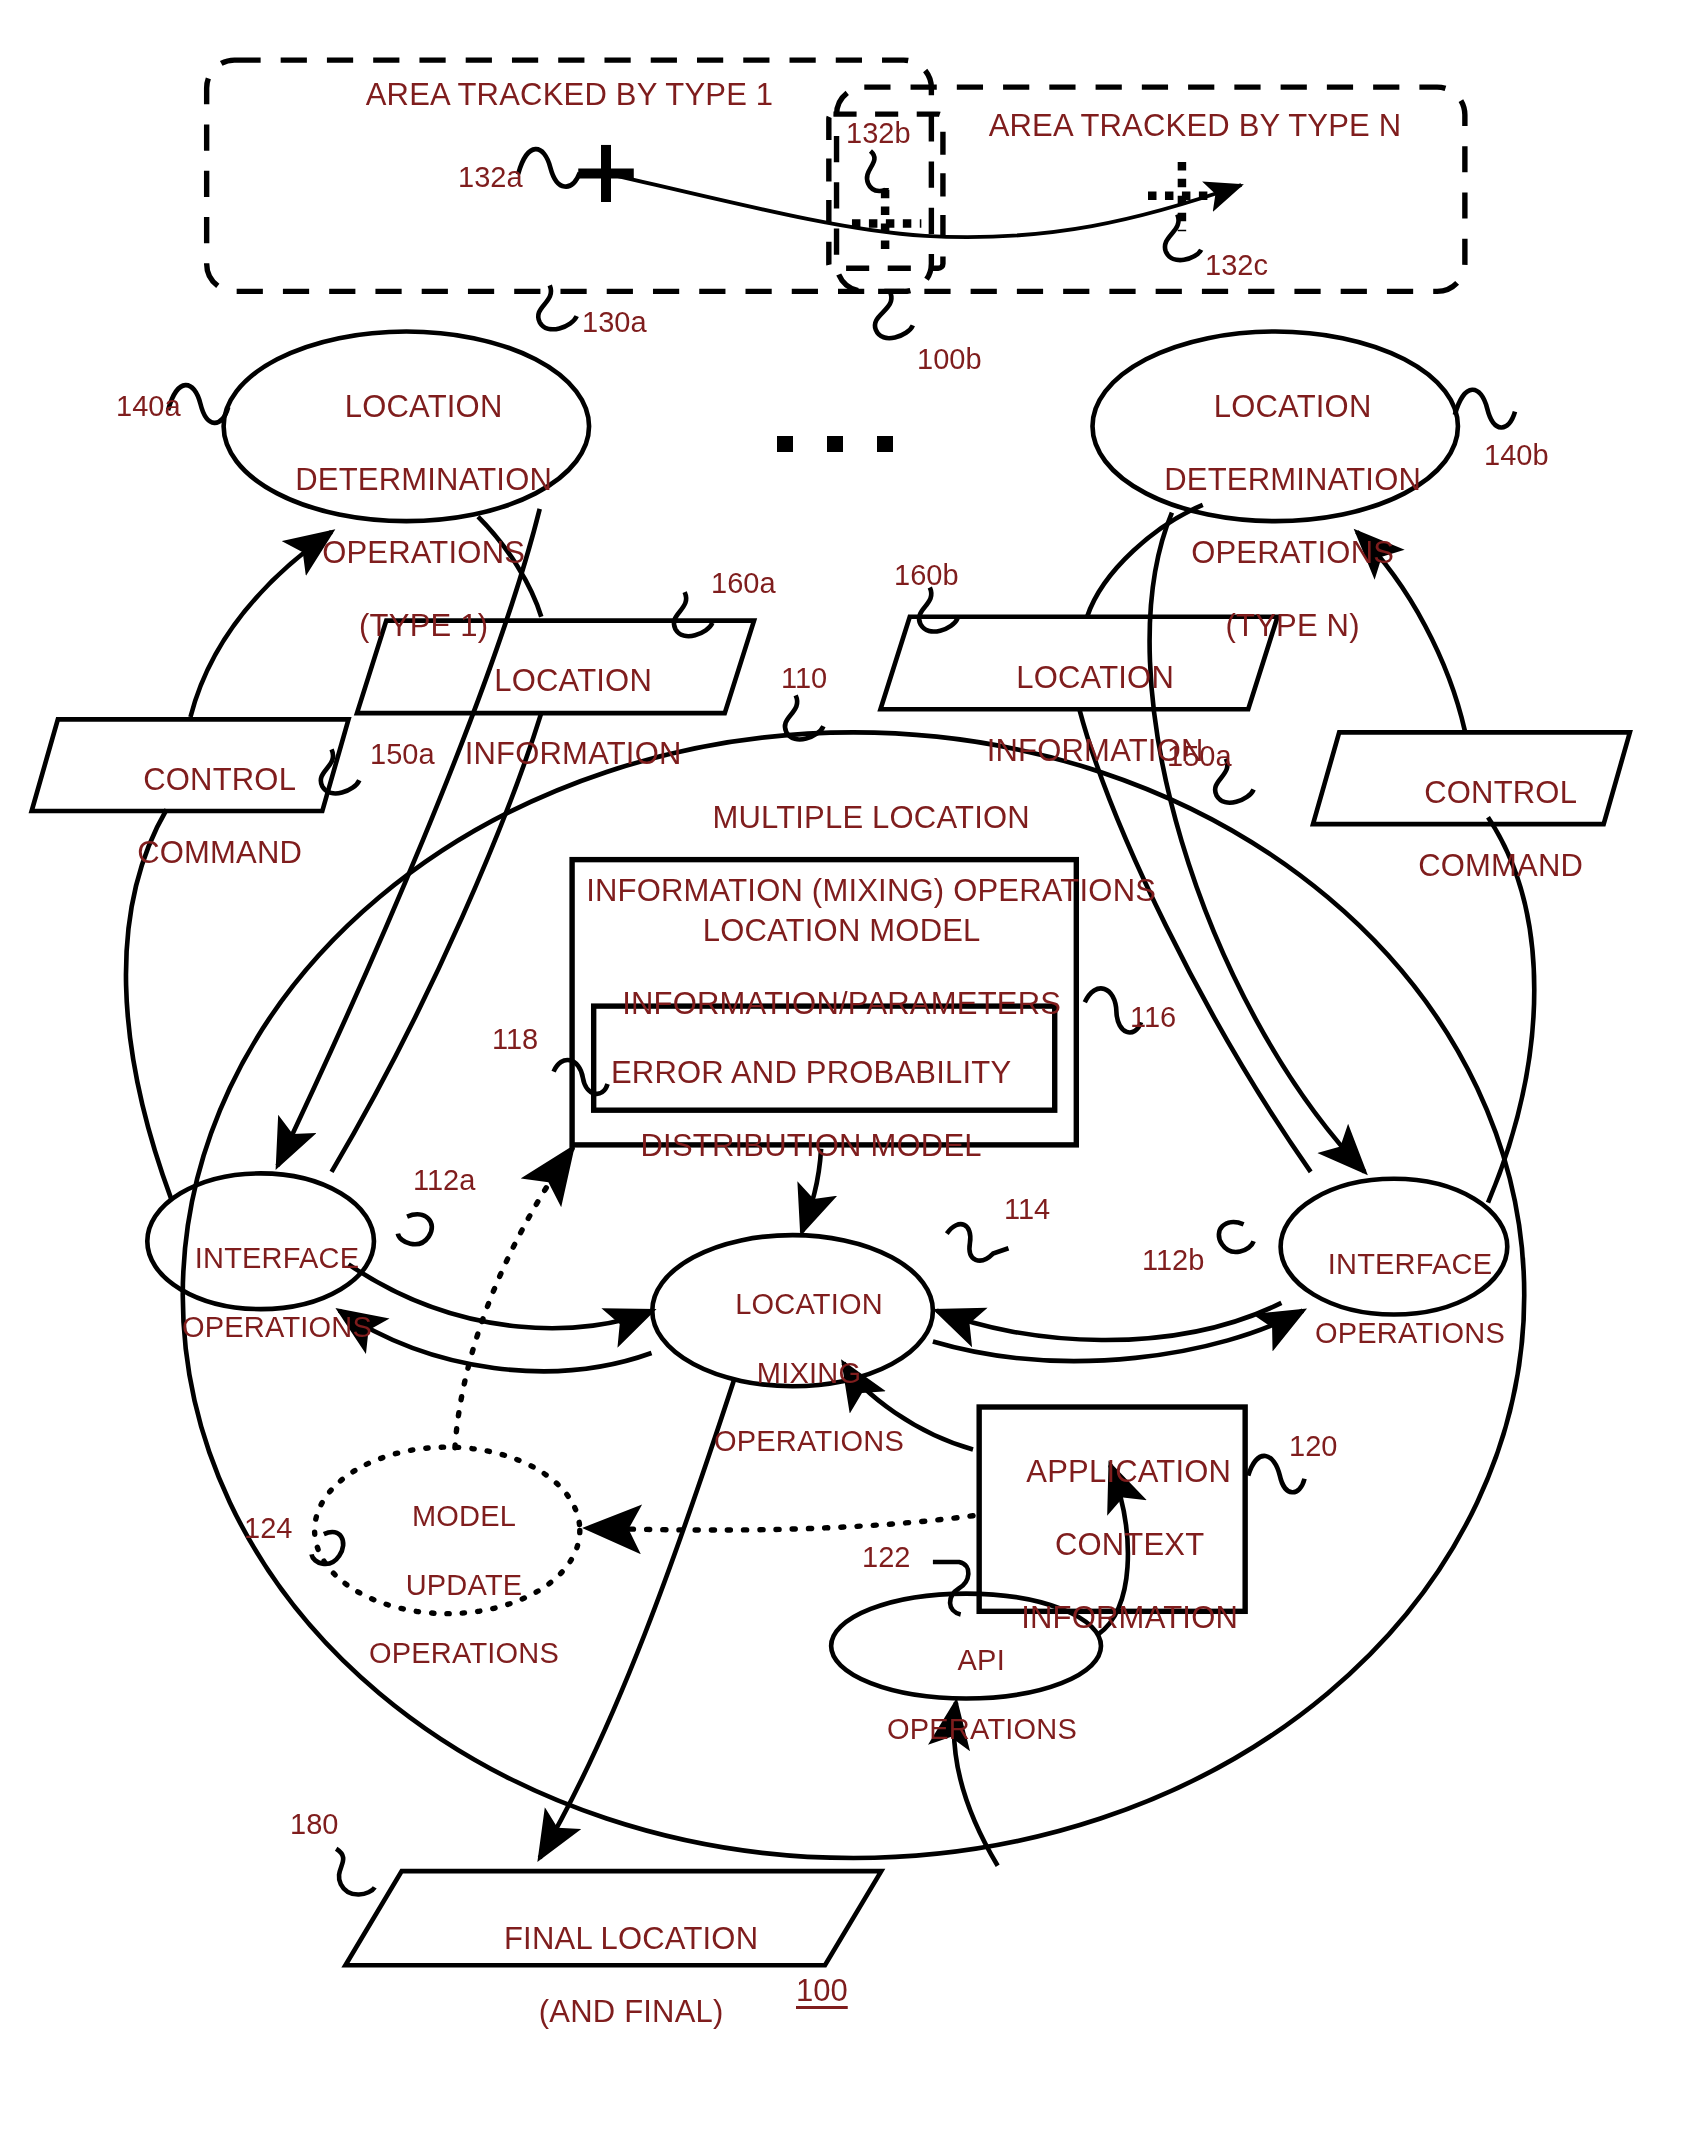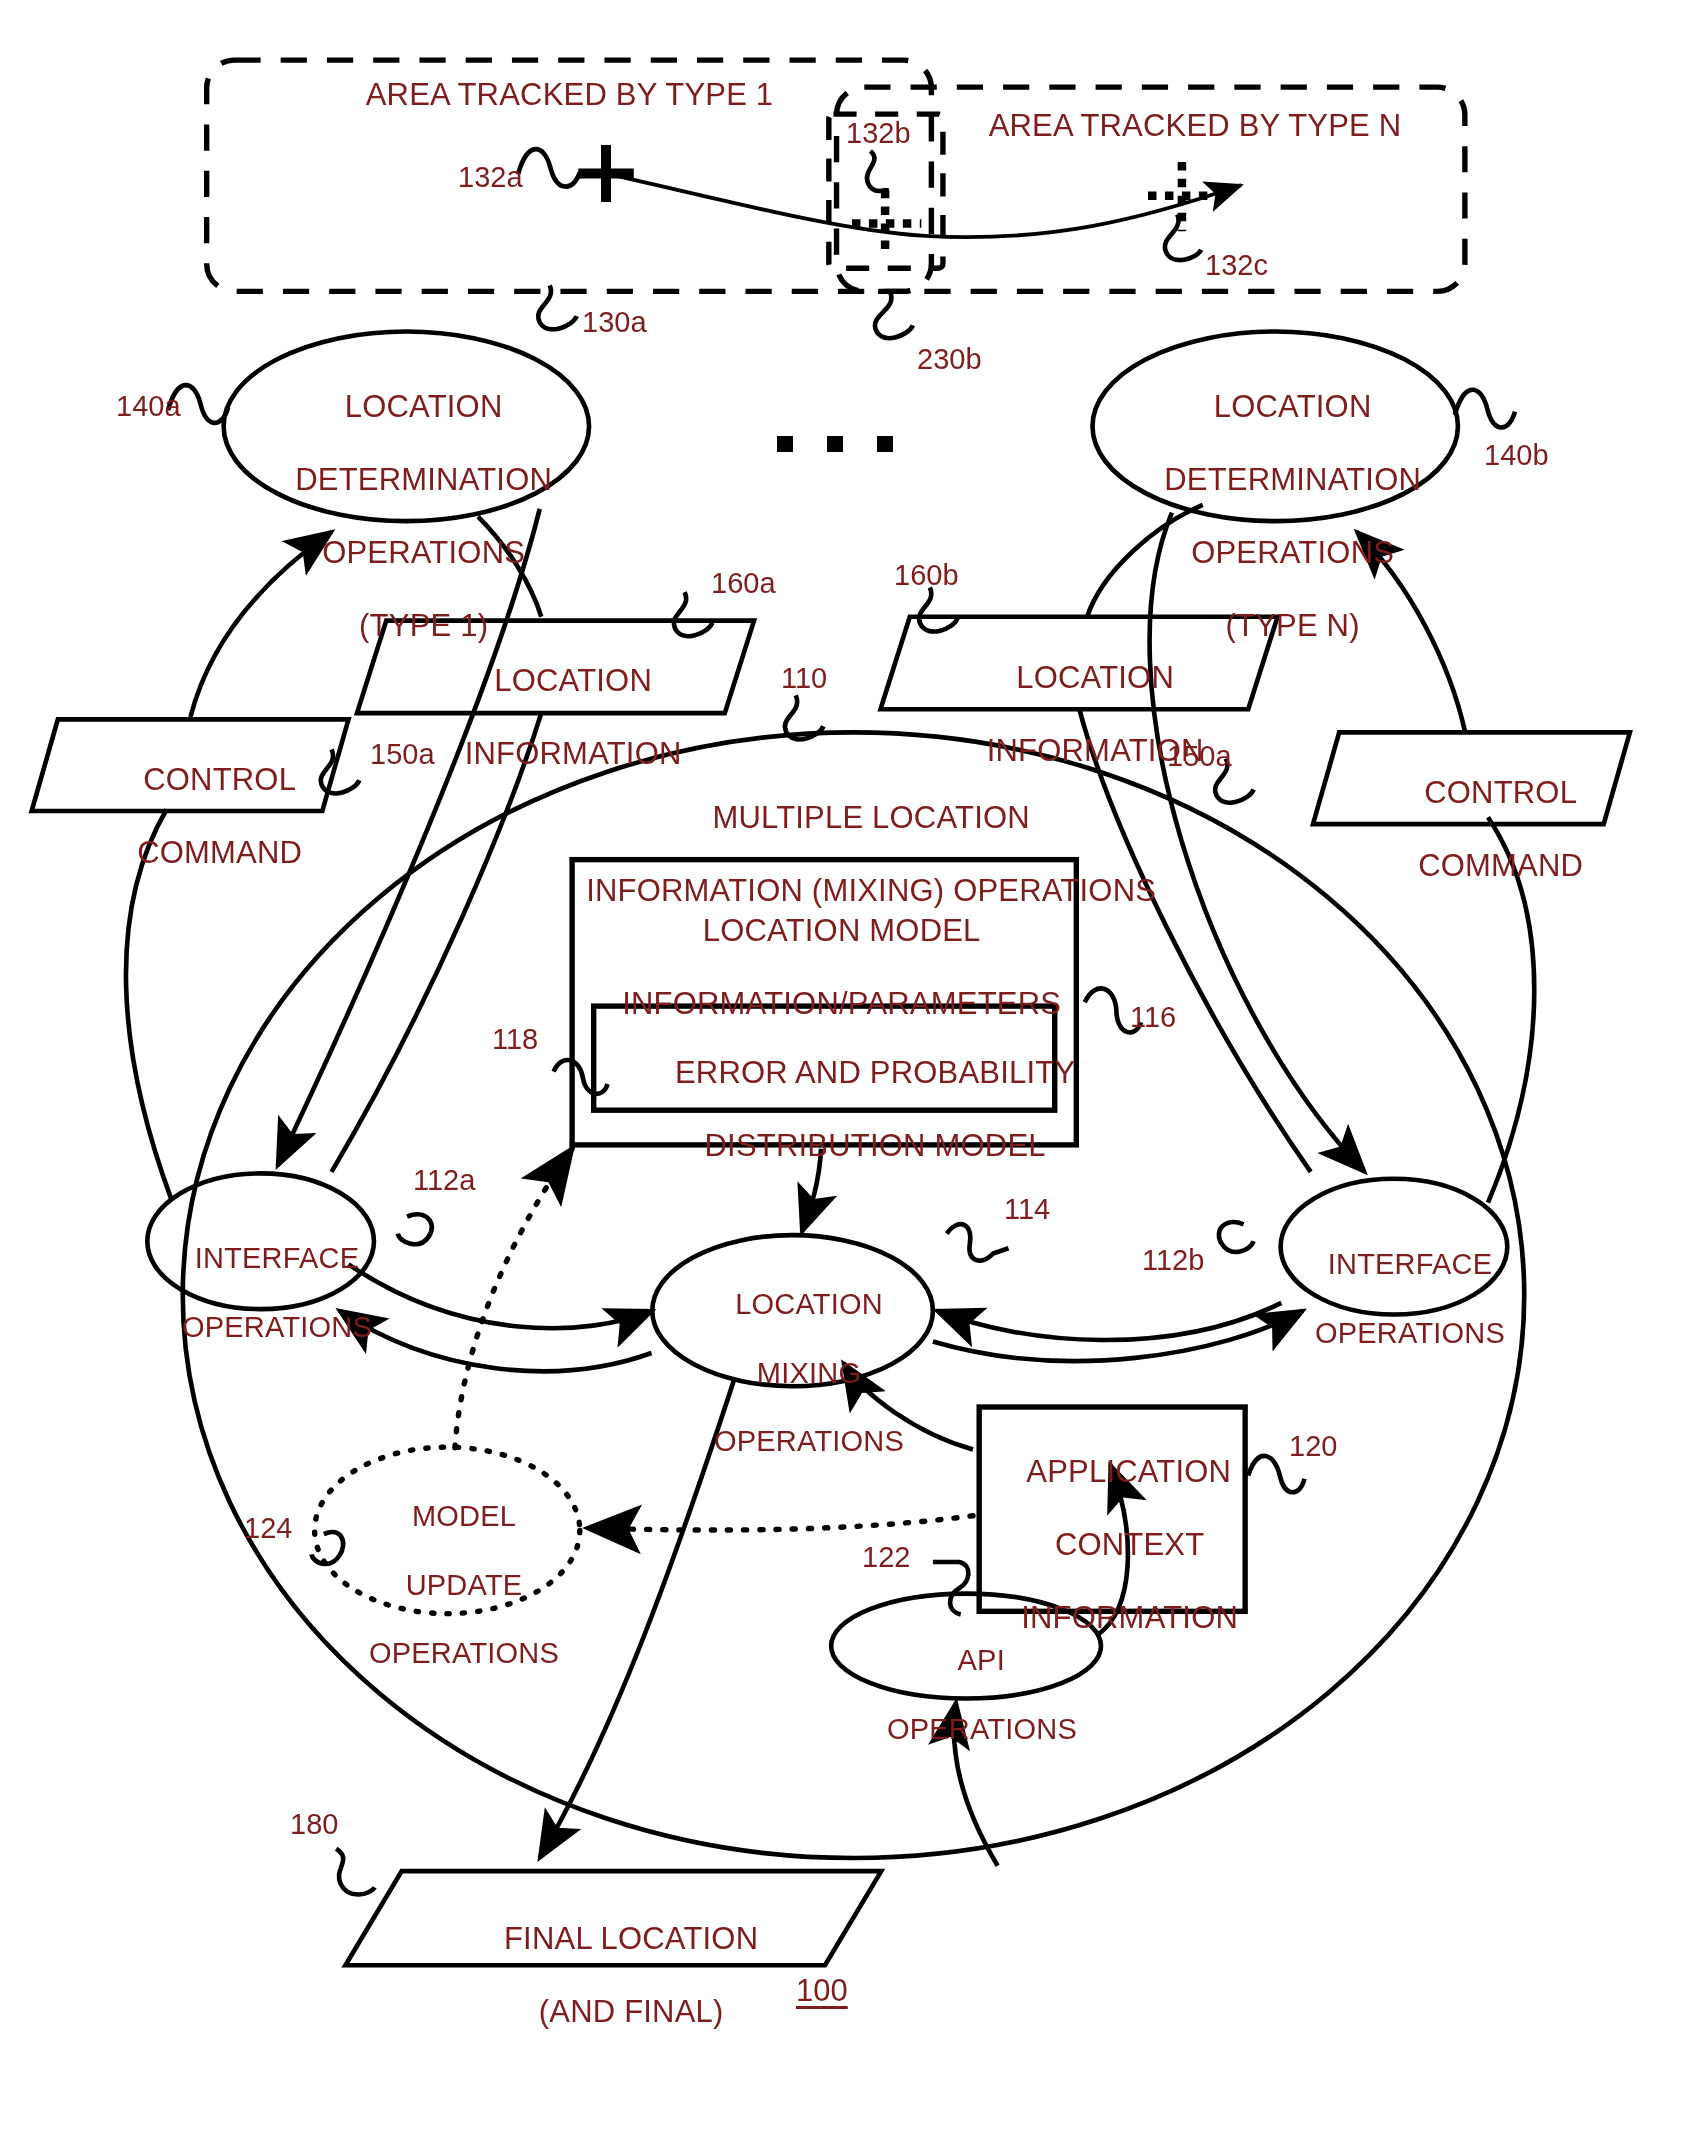--- a/index.html
+++ b/index.html
@@ -220,21 +220,21 @@
   </svg>
 
   <div class="lbl boxtxt" style="left:207px; top:77px; width:725px;">AREA TRACKED BY TYPE 1</div>
   <div class="lbl boxtxt" style="left:925px; top:108px; width:540px;">AREA TRACKED BY TYPE N</div>
 
   <div class="ref" style="left:458px; top:163px;">132a</div>
   <div class="ref" style="left:846px; top:119px;">132b</div>
   <div class="ref" style="left:1205px; top:251px;">132c</div>
 
   <div class="ref" style="left:582px; top:308px;">130a</div>
-  <div class="ref" style="left:917px; top:345px;">230b</div>
+  <div class="ref" style="left:917px; top:345px;">100b</div>
 
   <div class="lbl ell-lg" style="left:254px; top:352px; width:304px;">
     <span>LOCATION</span><br>
     <span>DETERMINATION</span><br>
     <span>OPERATIONS</span><br>
     <span>(TYPE 1)</span>
   </div>
   <div class="ref" style="left:116px; top:392px;">140a</div>
 
   <div class="lbl ell-lg" style="left:1123px; top:352px; width:304px;">
@@ -280,21 +280,21 @@
     <span>INFORMATION (MIXING) OPERATIONS</span>
   </div>
   <div class="ref" style="left:781px; top:664px;text-align:center;">110</div>
 
   <div class="lbl boxtxt" style="left:572px; top:876px; width:504px;">
     <span>LOCATION MODEL</span><br>
     <span>INFORMATION/PARAMETERS</span>
   </div>
   <div class="ref" style="left:1130px; top:1003px;">116</div>
 
-  <div class="lbl boxtxt" style="left:627px; top:1018px; width:461px;">
+  <div class="lbl boxtxt" style="left:563px; top:1018px; width:461px;">
     <span>ERROR AND PROBABILITY</span><br>
     <span>DISTRIBUTION MODEL</span>
   </div>
   <div class="ref" style="left:492px; top:1025px;">118</div>
 
   <div class="lbl ell-md" style="left:141px; top:1207px; width:239px;">
     <span>INTERFACE</span><br>
     <span>OPERATIONS</span>
   </div>
   <div class="ref" style="left:413px; top:1166px;">112a</div>

